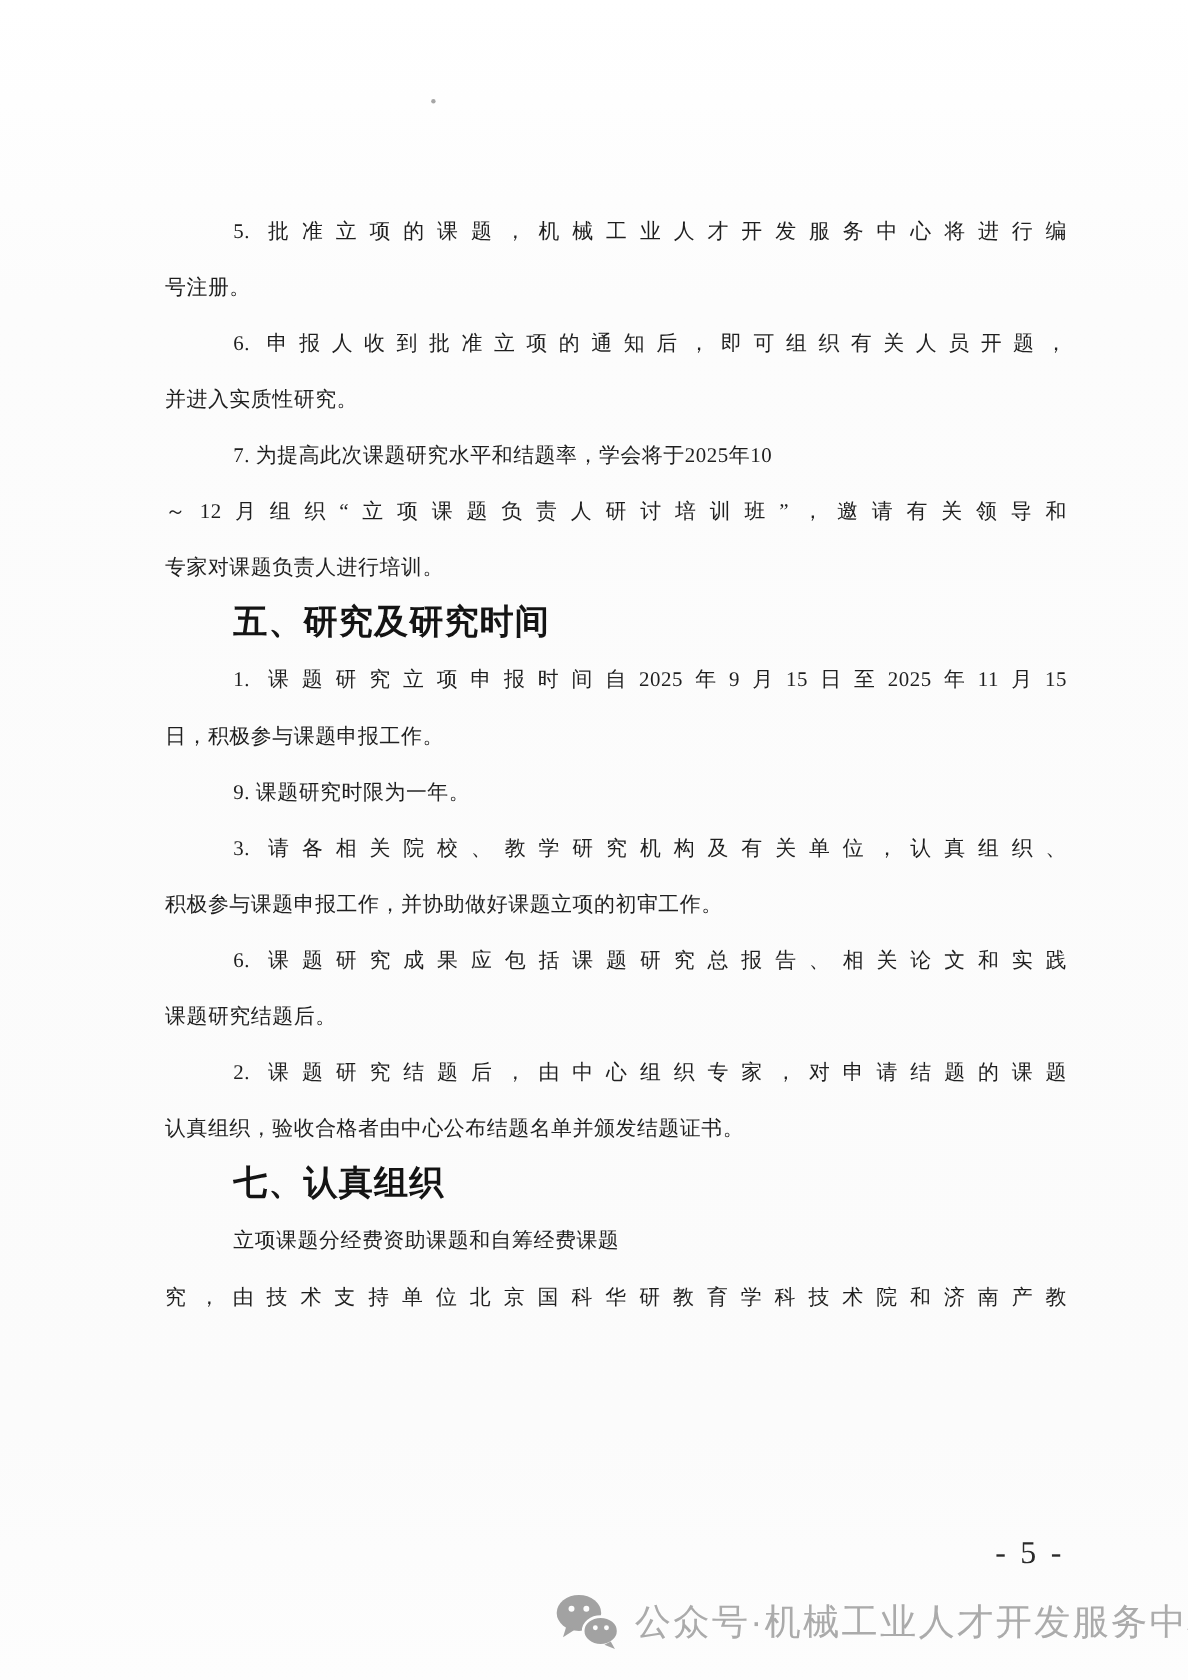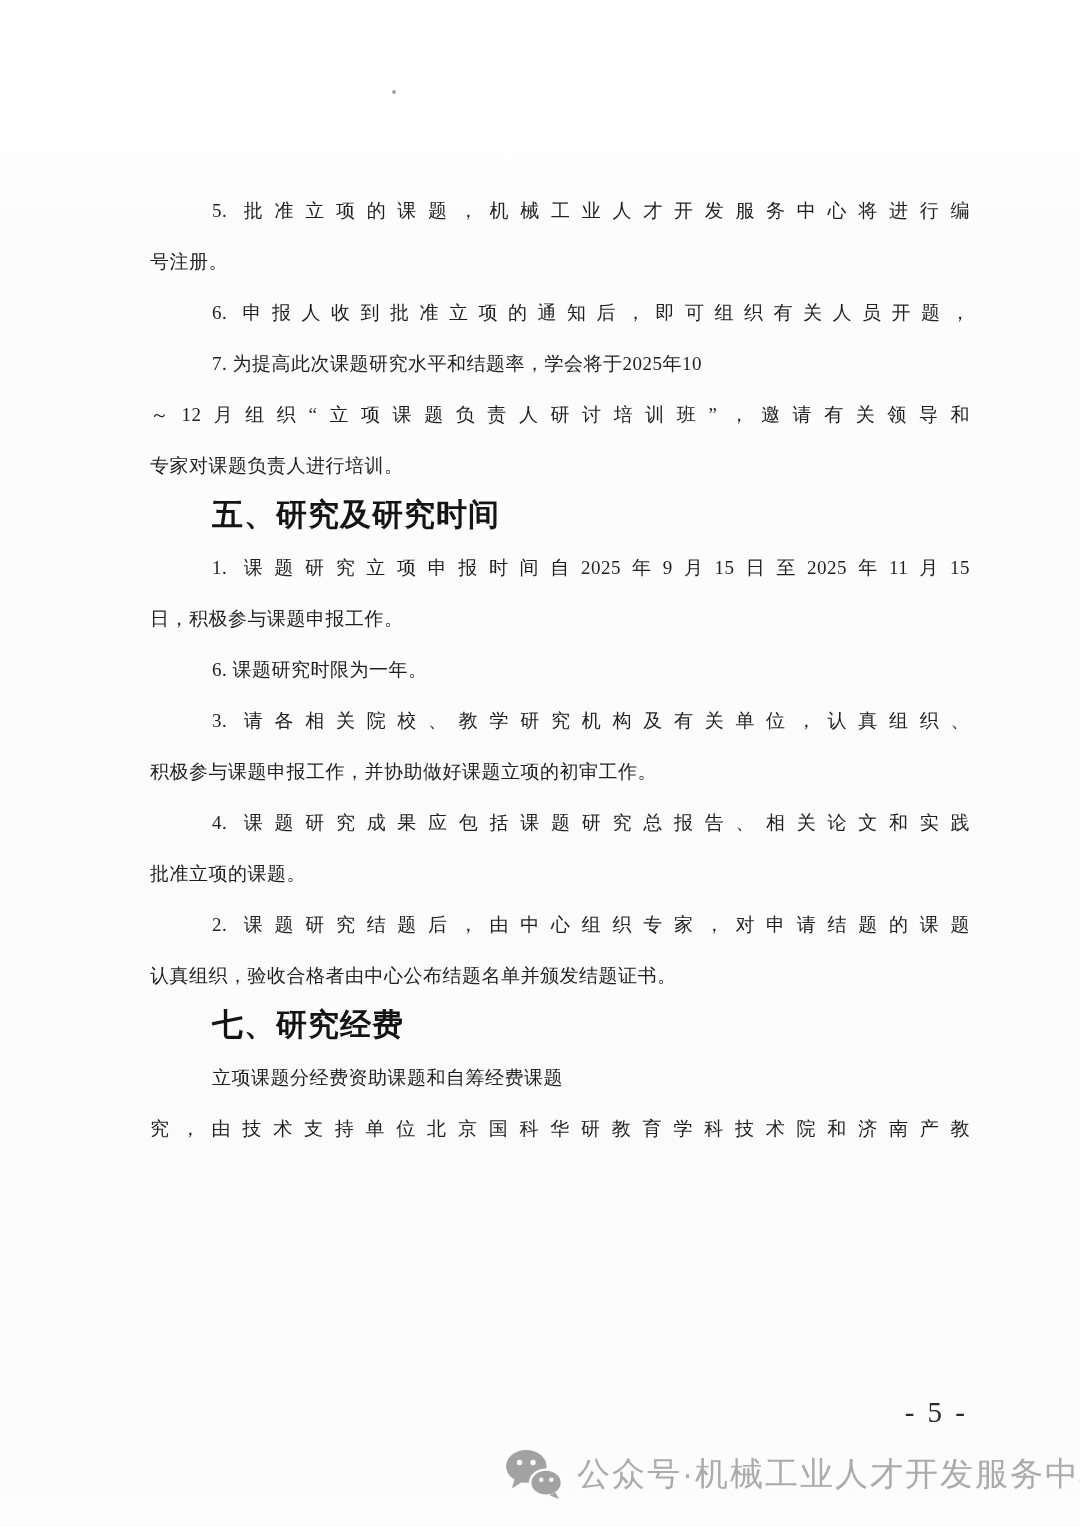--- a/index.html
+++ b/index.html
@@ -58,34 +58,35 @@
 </head>
 <body>
 
 <div class="page">
   <div class="speck"></div>
 
   <div class="content">
       <div class="line indent fill">5. 批准立项的课题，机械工业人才开发服务中心将进行编</div>
       <div class="line">号注册。</div>
       <div class="line indent fill">6. 申报人收到批准立项的通知后，即可组织有关人员开题，</div>
+      <div class="line">并进入实质性研究。</div>
       <div class="line indent">7. 为提高此次课题研究水平和结题率，学会将于2025年10</div>
       <div class="line fill">～12月组织“立项课题负责人研讨培训班”，邀请有关领导和</div>
       <div class="line">专家对课题负责人进行培训。</div>
       <div class="line indent heading">五、研究及研究时间</div>
       <div class="line indent fill">1. 课题研究立项申报时间自2025年9月15日至2025年11月15</div>
       <div class="line">日，积极参与课题申报工作。</div>
-      <div class="line indent">6. 课题研究时限为一年。</div>
+      <div class="line indent">9. 课题研究时限为一年。</div>
       <div class="line indent fill">3. 请各相关院校、教学研究机构及有关单位，认真组织、</div>
       <div class="line">积极参与课题申报工作，并协助做好课题立项的初审工作。</div>
-      <div class="line indent fill">4. 课题研究成果应包括课题研究总报告、相关论文和实践</div>
-      <div class="line">批准立项的课题。</div>
+      <div class="line indent fill">6. 课题研究成果应包括课题研究总报告、相关论文和实践</div>
+      <div class="line">课题研究结题后。</div>
       <div class="line indent fill">2. 课题研究结题后，由中心组织专家，对申请结题的课题</div>
       <div class="line">认真组织，验收合格者由中心公布结题名单并颁发结题证书。</div>
-      <div class="line indent heading">七、研究经费</div>
+      <div class="line indent heading">七、认真组织</div>
       <div class="line indent">立项课题分经费资助课题和自筹经费课题</div>
       <div class="line fill">究，由技术支持单位北京国科华研教育学科技术院和济南产教</div>
     </div>
 
   <div class="page-number">- 5 -</div>
 
   <div class="watermark">
     <svg class="wechat-icon" viewBox="0 0 60 54" xmlns="http://www.w3.org/2000/svg">
       <g fill="#a2a2a2">
         <ellipse cx="22" cy="19" rx="21" ry="17"></ellipse>

